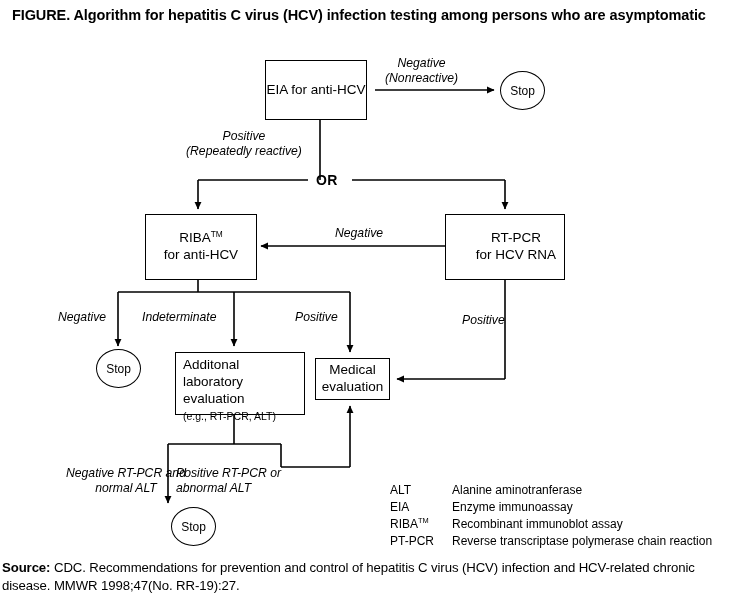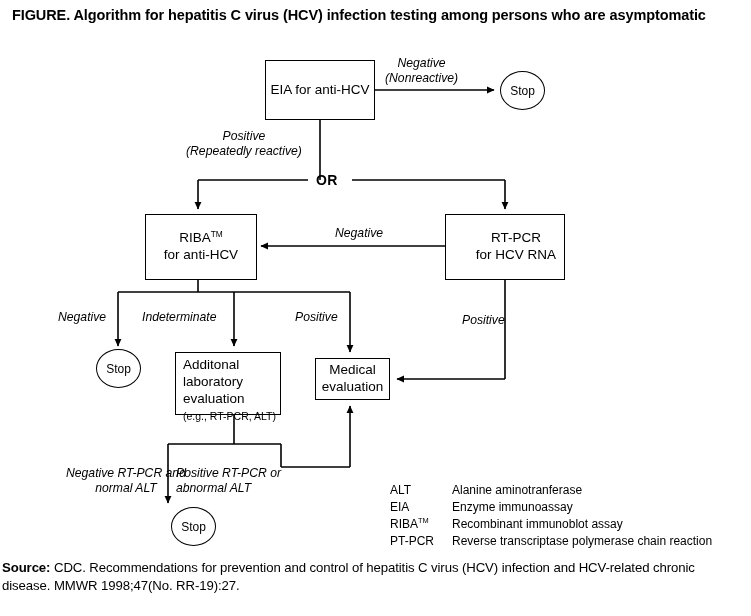--- a/index.html
+++ b/index.html
@@ -166,21 +166,21 @@
       <line x1="168" y1="398" x2="281" y2="398"></line>
 
       <line x1="168" y1="398" x2="168" y2="457" marker-end="url(#arrow)"></line>
 
       <line x1="281" y1="398" x2="281" y2="421"></line>
       <line x1="281" y1="421" x2="350" y2="421"></line>
       <line x1="350" y1="421" x2="350" y2="360" marker-end="url(#arrow)"></line>
     </g>
   </svg>
 
-  <div class="node-box" style="left:265px; top:14px; width:110px; height:60px;justify-content:center;">
+  <div class="node-box" style="left:265px; top:14px; width:102px; height:60px;justify-content:center;">
     <span class="line">EIA for anti-HCV</span>
   </div>
 
   <div class="node-circle" style="left:500px; top:25px; width:45px; height:39px;">
     <span>Stop</span>
   </div>
 
   <div class="node-box" style="left:145px; top:168px; width:112px; height:66px;">
     <span class="line"><span>RIBA</span><sup class="tm">TM</sup></span>
     <span class="line">for anti-HCV</span>
@@ -188,21 +188,21 @@
 
   <div class="node-box" style="left:445px; top:168px; width:120px; height:66px;padding-left:22px;">
     <span class="line">RT-PCR</span>
     <span class="line">for HCV RNA</span>
   </div>
 
   <div class="node-circle" style="left:96px; top:303px; width:45px; height:39px;">
     <span>Stop</span>
   </div>
 
-  <div class="node-box" style="left:175px; top:306px; width:106px; height:63px; justify-content:flex-start; align-items:flex-start; padding:4px 0 0 7px; text-align:left;">
+  <div class="node-box" style="left:175px; top:306px; width:130px; height:63px; justify-content:flex-start; align-items:flex-start; padding:4px 0 0 7px; text-align:left;">
     <span class="line">Additonal</span>
     <span class="line">laboratory</span>
     <span class="line">evaluation</span>
     <span class="line sub">(e.g., RT-PCR, ALT)</span>
   </div>
 
   <div class="node-box" style="left:315px; top:312px; width:75px; height:42px;">
     <span class="line">Medical</span>
     <span class="line">evaluation</span>
   </div>

